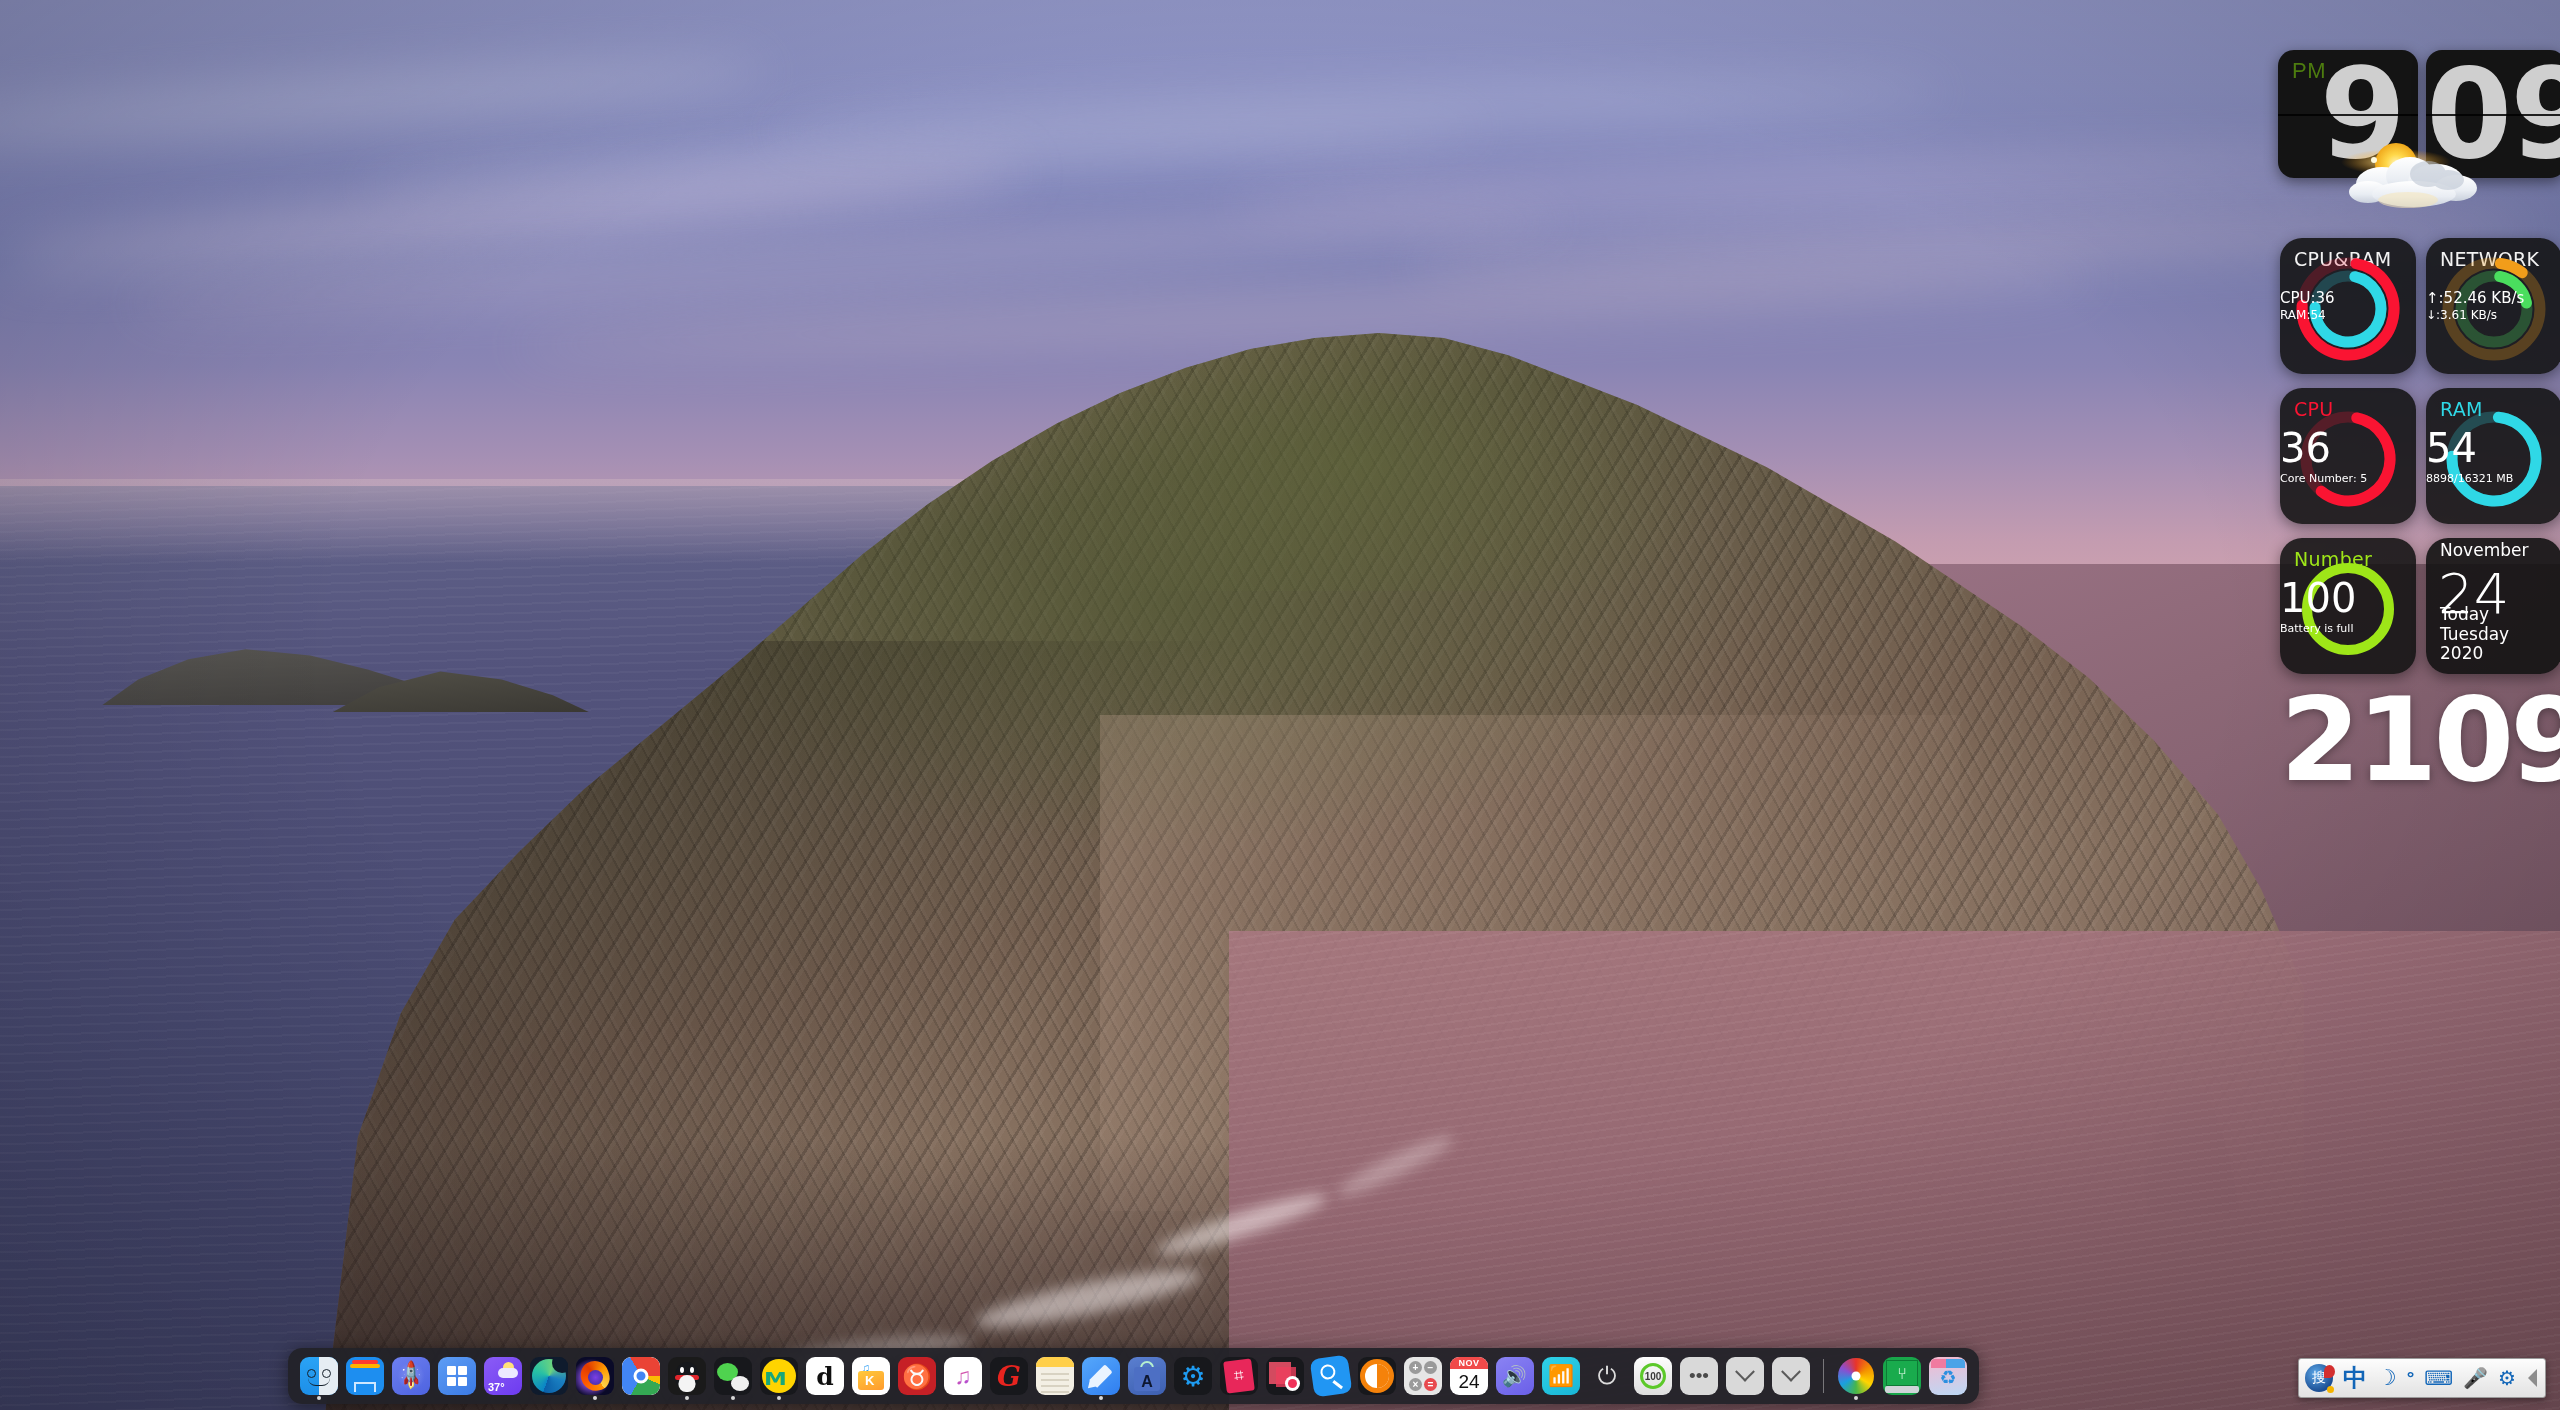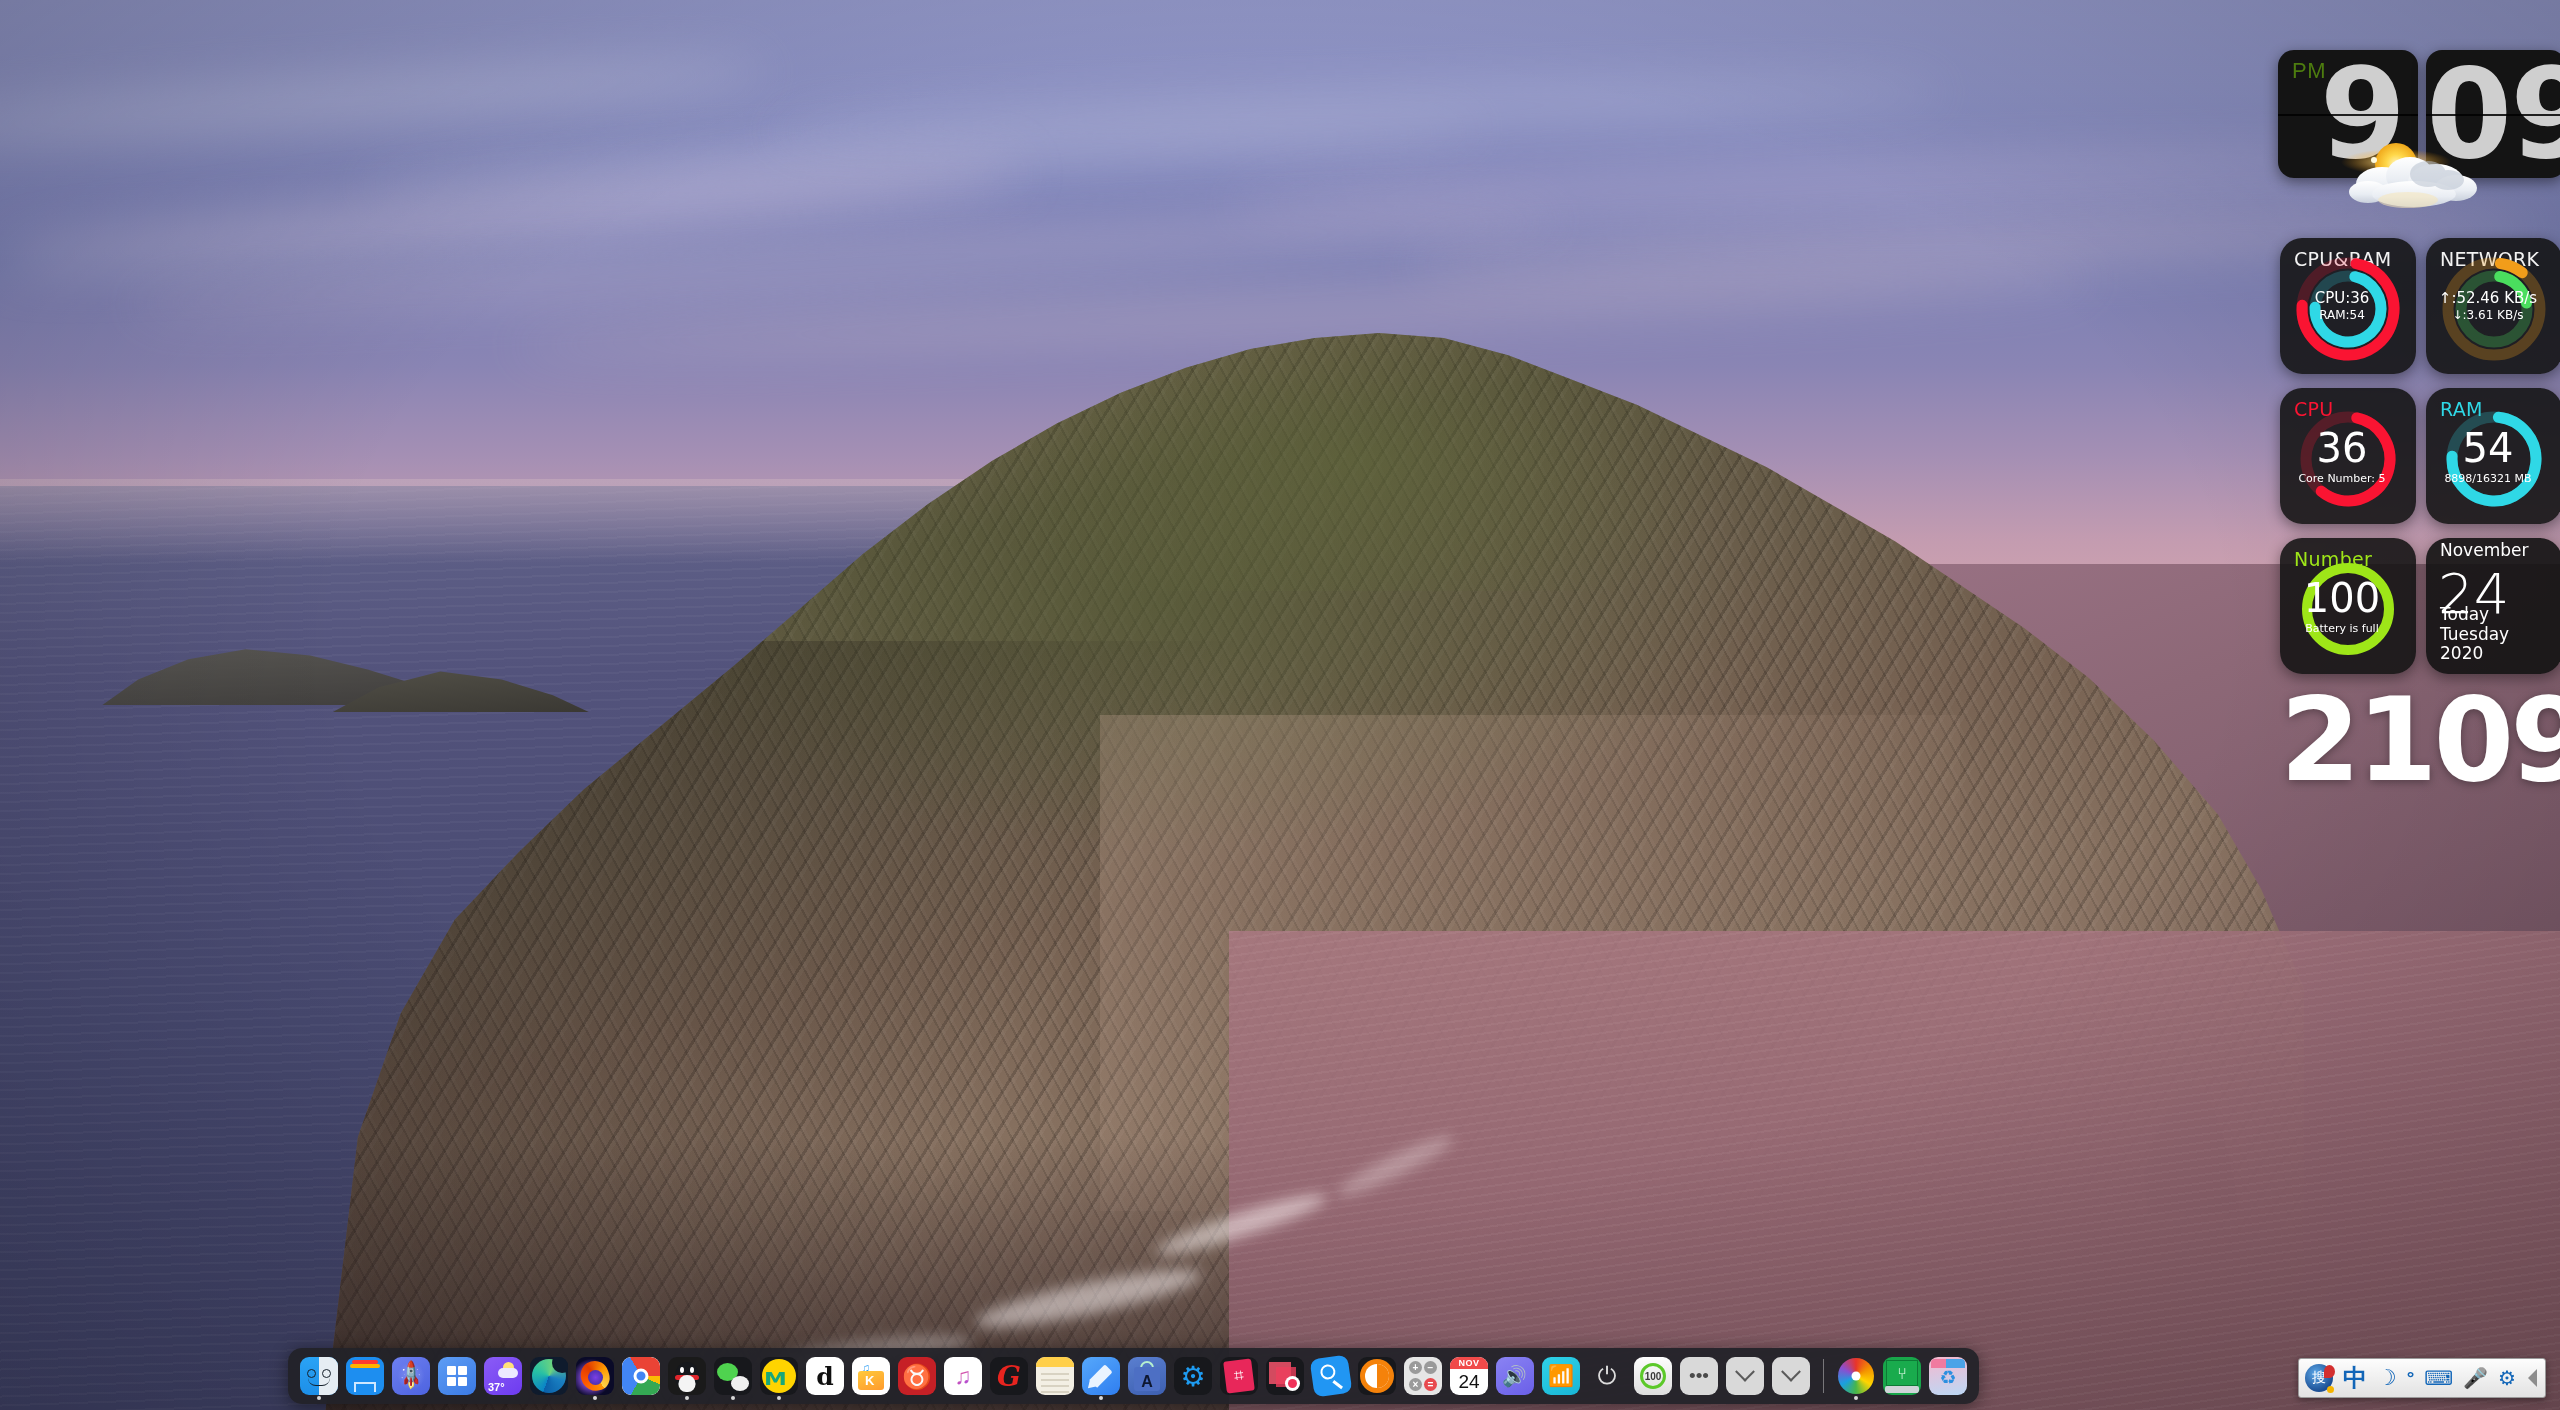--- a/index.html
+++ b/index.html
@@ -192,21 +192,21 @@
     position:relative; overflow:hidden;
     box-shadow:0 4px 14px rgba(0,0,0,.4);
   }
   .wcard .wtitle {
     position:absolute; left:14px; top:10px; font-size:19px; color:#f2f2f2;
     font-family:"DejaVu Sans", sans-serif; letter-spacing:.3px;
   }
   .wcard .gauge { position:absolute; left:50%; top:52%; transform:translate(-50%,-50%); }
   .wcard .ctext {
     position:absolute; left:0; right:12px; top:50%; transform:translateY(-50%);
-    text-align:center; color:#fff;
+    text-align:left; color:#fff;
   }
   .ctext .l1 { font-size:15px; line-height:1.25; font-family:"DejaVu Sans", sans-serif;}
   .ctext .l2 { font-size:12px; line-height:1.25; font-family:"DejaVu Sans", sans-serif;}
   .bignum { font-size:40px; font-weight:400; line-height:1; font-family:"DejaVu Sans", sans-serif; }
   .subnum { font-size:11px; margin-top:4px; font-family:"DejaVu Sans", sans-serif; }
 
   .row-cpuram { left:200px; top:238px; }
   .row-gauges { left:200px; top:388px; }
   .row-power  { left:200px; top:538px; }
 

